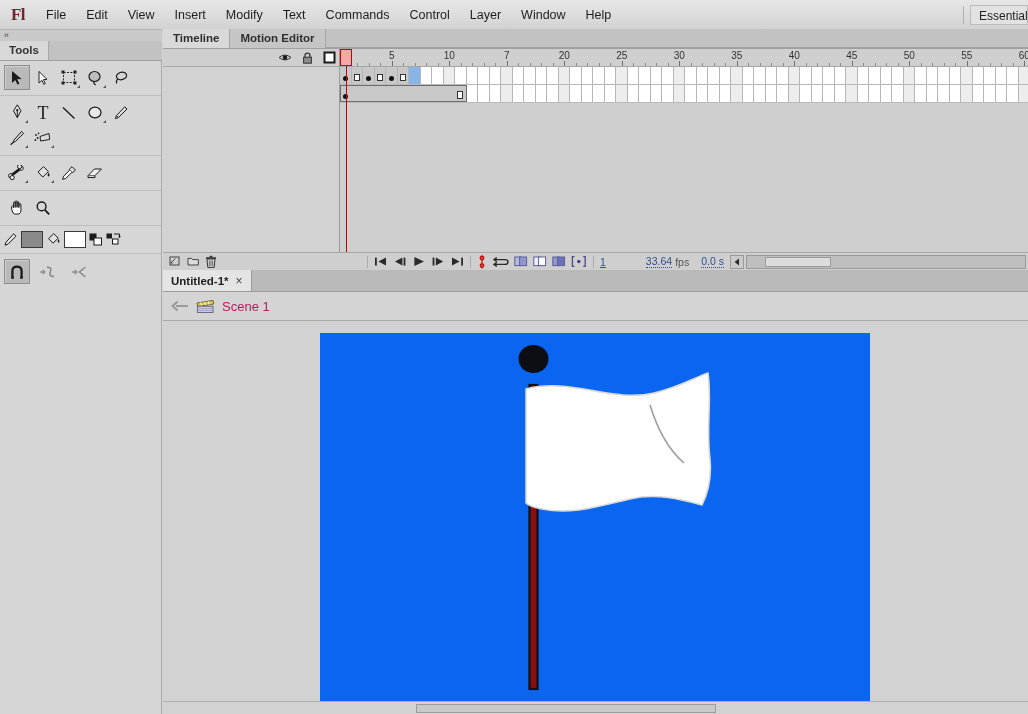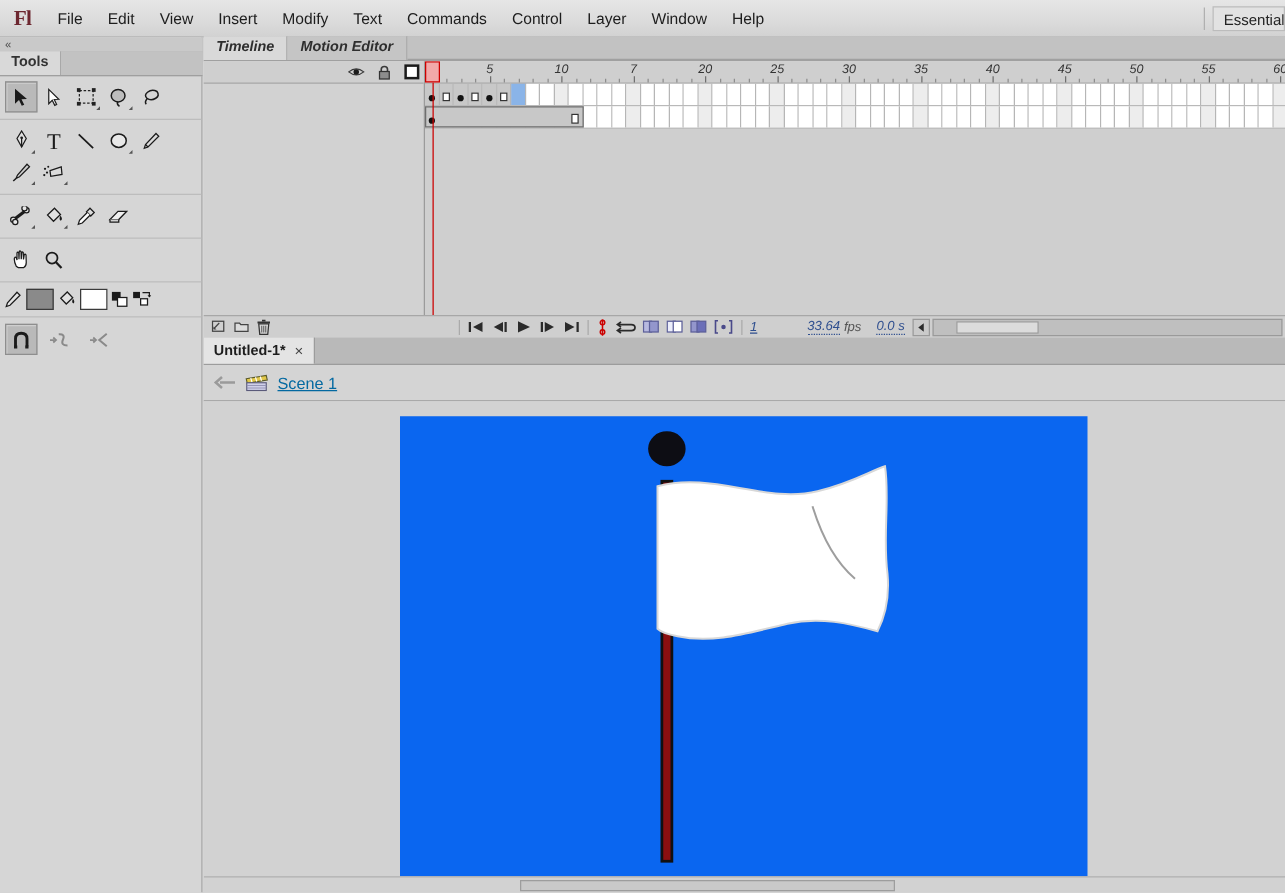--- a/index.html
+++ b/index.html
@@ -74,21 +74,20 @@
   }
   .colorbar { display: flex; align-items: center; padding: 5px 3px; gap: 3px; border-bottom: 1px solid #bdbdbd; }
   .swatch-stroke { width: 22px; height: 17px; background: #8a8a8a; border: 1px solid #3a3a3a; }
   .swatch-fill { width: 22px; height: 17px; background: #ffffff; border: 1px solid #3a3a3a; }
   .optbar { display: flex; align-items: center; padding: 5px 4px; gap: 6px; }
 
   
   .timeline-panel {
     position: absolute; left: 163px; top: 30px; width: 865px; height: 240px;
     background: #d5d5d5;
-    font-style: italic;
   }
   .tl-tabrow {
     height: 19px; display: flex; align-items: flex-end;
     background: #c2c2c2; border-bottom: 1px solid #a0a0a0;
   }
   .tl-tab {
     height: 19px; line-height: 18px; padding: 0 10px; font-size: 11.5px;
     font-weight: bold; color: #2e2e2e; background: #c5c5c5;
     border-right: 1px solid #a6a6a6;
   }
@@ -192,21 +191,21 @@
     display: flex; align-items: center; gap: 7px;
   }
   .doc-close { font-size: 12px; color: #444; font-weight: normal; }
 
   
   .scene-bar {
     position: absolute; left: 163px; top: 292px; width: 865px; height: 29px;
     background: #d4d4d4; border-bottom: 1px solid #a9a9a9;
     display: flex; align-items: center; padding-left: 8px; gap: 7px;
   }
-  .scene-name { font-size: 13px; color: #0369a1; text-decoration: underline; }
+  .scene-name { font-size: 13px; color: #be185d; }
   .scene-right { margin-left: auto; display: flex; align-items: center; gap: 6px; padding-right: 0; }
   .zoom-box {
     height: 20px; width: 96px; background: #fff; border: 1px solid #8d8d8d;
     font-size: 12px; line-height: 19px; padding-left: 8px; color: #111;
   }
 
   
   .stage-area {
     position: absolute; left: 163px; top: 321px; width: 865px; height: 393px;
     background: #d2d2d2; overflow: hidden;

